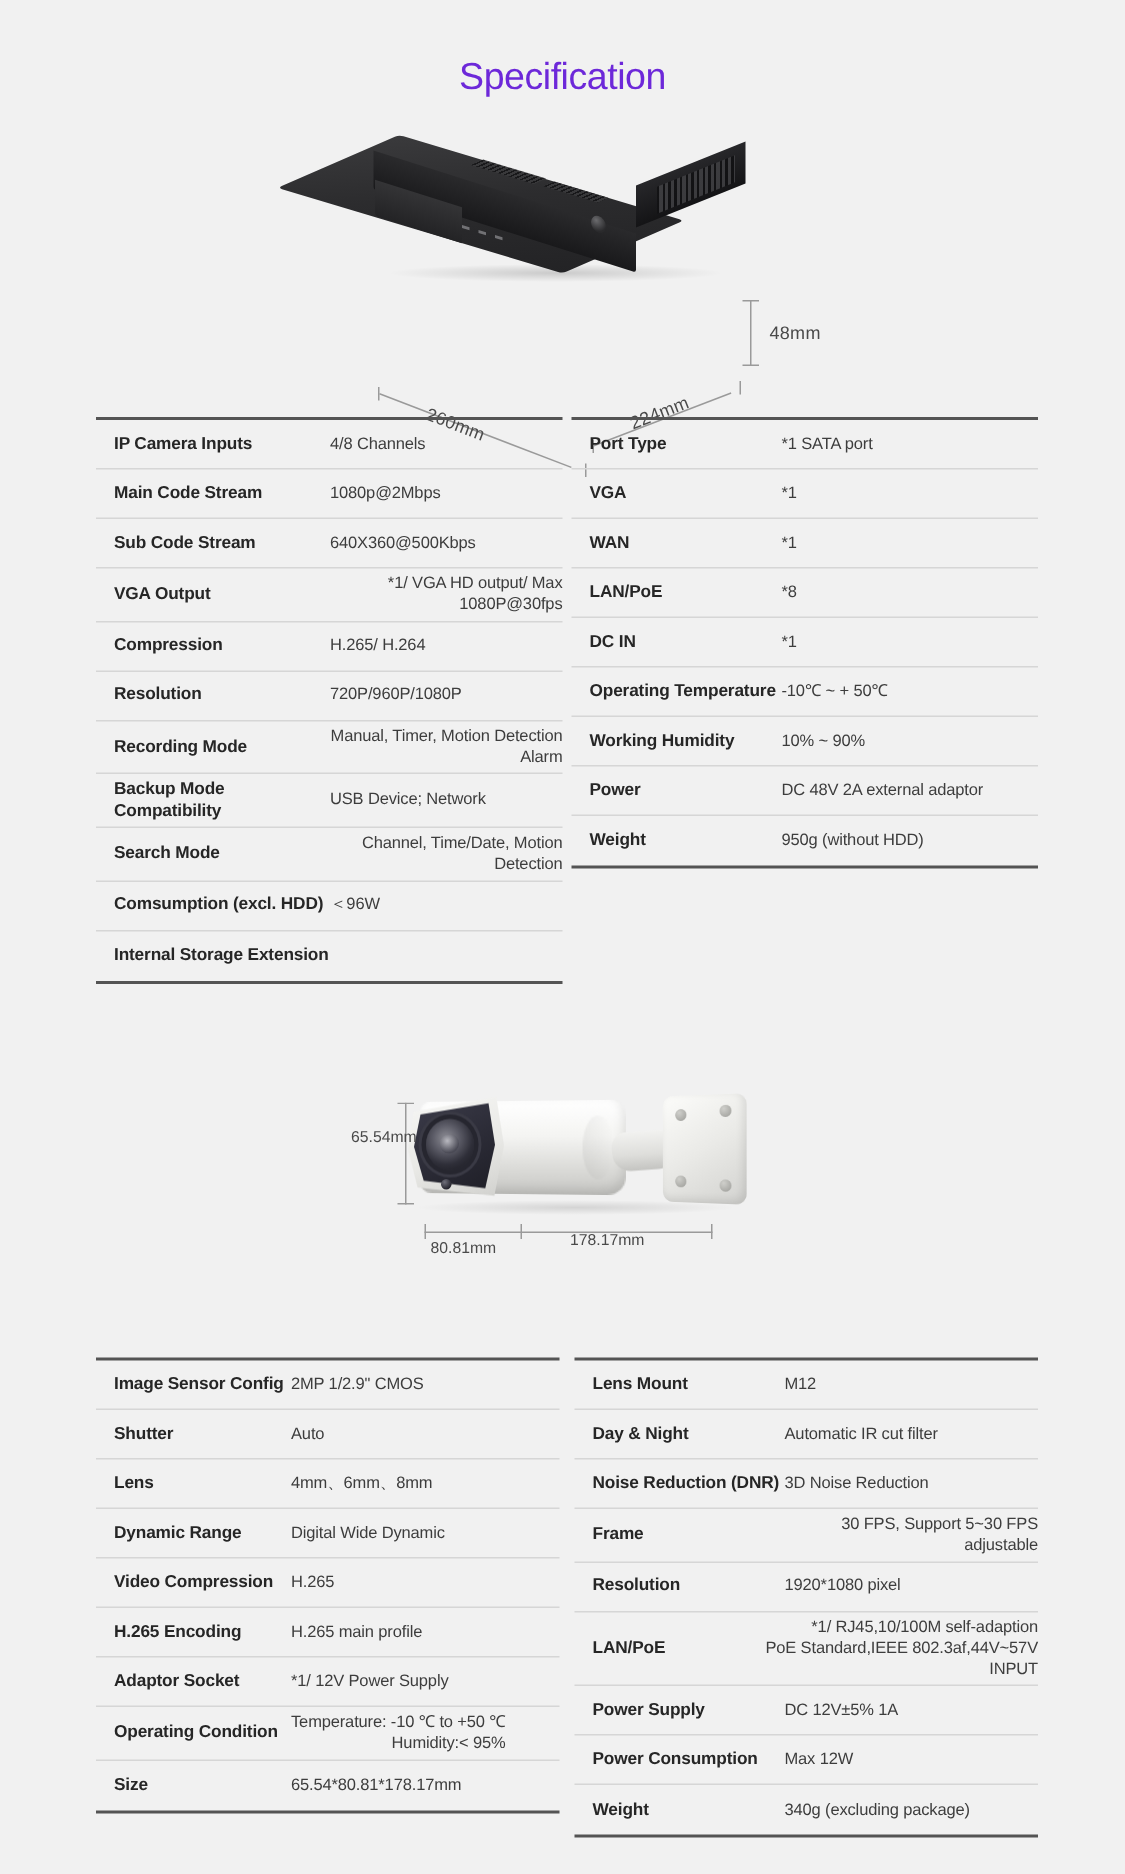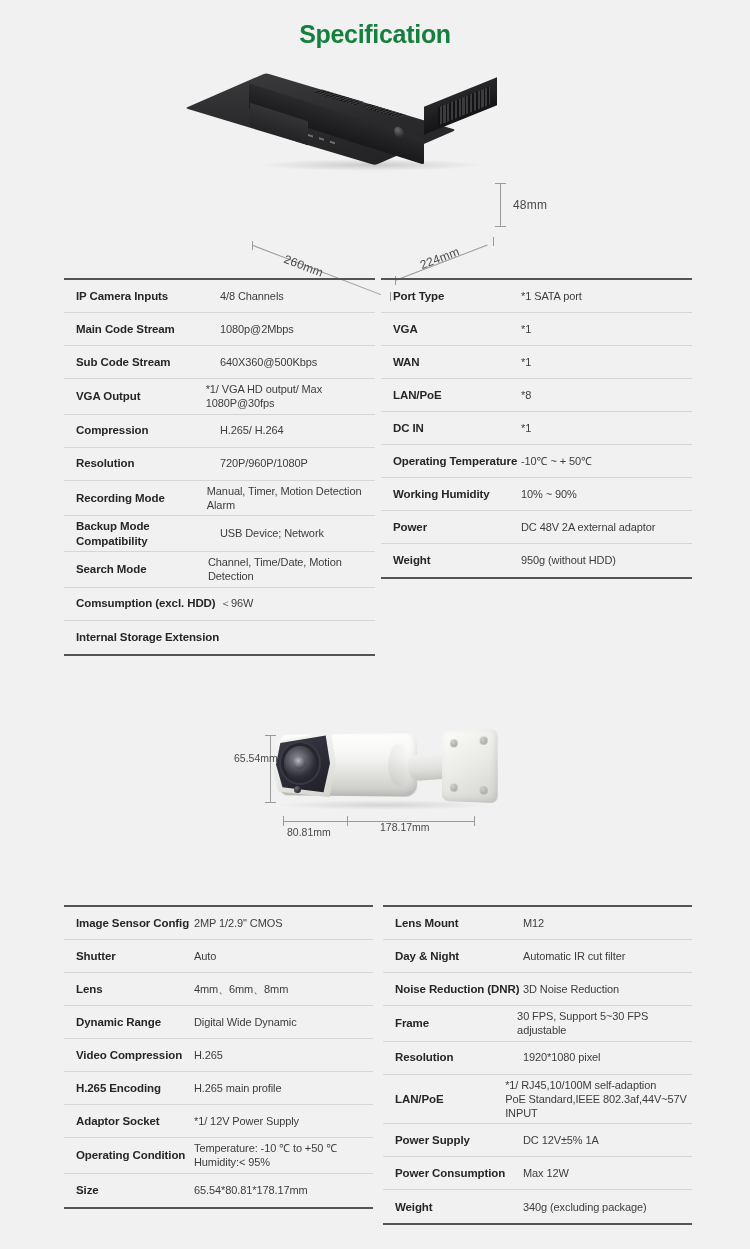--- a/index.html
+++ b/index.html
@@ -14,25 +14,25 @@
     font-family: "Liberation Sans", sans-serif;
     color: #2b2b2b;
     overflow: hidden;
     position: relative;
   }
 
   
   .page-title {
     text-align: center;
     font-size: 25px;
-    font-weight: bold;
+    font-weight: normal;
     letter-spacing: -0.3px;
-    color: #15803d;
+    color: #6d28d9;
     margin: 0;
-    padding-top: 19px;
+    padding-top: 36px;
     line-height: 1.2;
   }
 
   
   .hero-nvr {
     position: relative;
     width: 750px;
     height: 155px;
     margin-top: 10px;
   }
@@ -158,20 +158,21 @@
     padding-left: 12px;
     letter-spacing: -0.1px;
     line-height: 1.25;
   }
   .spec-val {
     font-size: 11px;
     color: #3d3d3d;
     letter-spacing: -0.1px;
     line-height: 1.3;
     white-space: pre-line;
+    text-align: right;
   }
 
   
   #table-nvr { left: 64px; top: 278px; width: 628px; }
   #table-nvr .col-left .spec-key { width: 156px; }
   #table-nvr .col-right { margin-left: 6px; }
   #table-nvr .col-right .spec-key { width: 140px; }
 
   
   #table-camera { left: 64px; top: 905px; width: 628px; }

